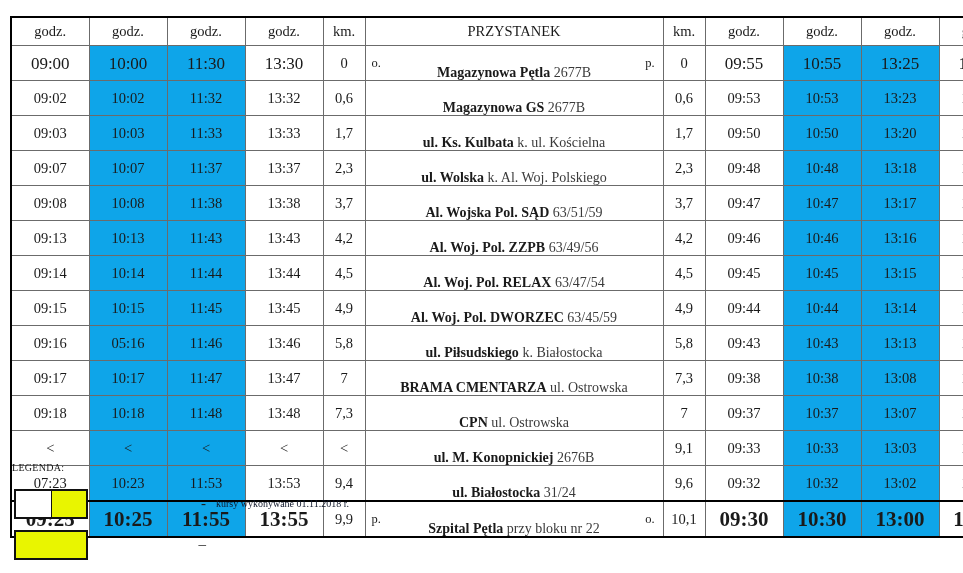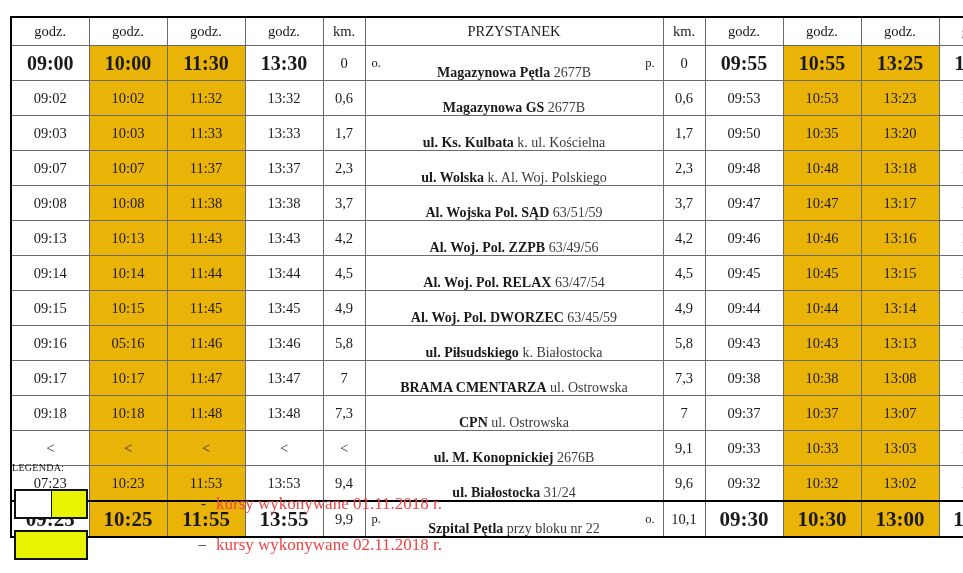--- a/index.html
+++ b/index.html
@@ -44,22 +44,22 @@
   table.timetable {
     border: 2px solid #000;
   }
   thead th {
     font-weight: bold;
     font-size: 14px;
     height: 26px;
     border-bottom: 2px solid #000;
   }
   tr.row-first td {
-    font-size: 20px;
-    font-weight: bold;
+    font-size: 17px;
+    font-weight: normal;
     height: 32px;
   }
   tr.row-first td.km-cell,
   tr.row-first td.stop-cell,
   tr.row-first td.mark-cell {
     font-size: 14.5px;
     font-weight: normal;
   }
   tr.row-last td {
     font-size: 21px;
@@ -67,21 +67,21 @@
     height: 32px;
     border-top: 2px solid #000;
   }
   tr.row-last td.km-cell,
   tr.row-last td.stop-cell,
   tr.row-last td.mark-cell,
   tr.row-last td.t-plain {
     font-size: 14.5px;
     font-weight: normal;
   }
-  td.yellow { background: #eab308; }
+  td.yellow { background: #0ea5e9; }
   td.km-cell { font-size: 14px; }
 
   
   td.stop-cell {
     position: relative;
     text-align: center;
     padding: 0 4px;
   }
   .stop-inner {
     display: block;
@@ -144,22 +144,22 @@
   .swatch-half.yellow { background: #e9f500; }
   .swatch-full { background: #e9f500; width: 100%; height: 100%; }
   .legend-dash {
     width: 118px;
     text-align: right;
     font-size: 15px;
     padding-right: 10px;
     color: #1a1a1a;
   }
   .legend-text {
-    font-size: 17px;
-    color: #ef4444;
+    font-size: 10px;
+    color: #0f172a;
   }
 </style>
 </head>
 <body>
 
 <div id="timetable-wrap">
   <table class="timetable">
     <colgroup>
       <col class="c-time">
         <col class="c-time">
@@ -229,21 +229,21 @@
           <td class="yellow">11:33</td>
           <td>13:33</td>
           <td class="km-cell">1,7</td>
           <td class="stop-cell">
             <span class="mark-left"></span>
             <span class="stop-inner"><span class="stop-strong">ul. Ks. Kulbata</span> <span class="stop-weak">k. ul. Kościelna</span></span>
             <span class="mark-right"></span>
           </td>
           <td class="km-cell">1,7</td>
           <td>09:50</td>
-          <td class="yellow">10:35</td>
+          <td class="yellow">10:50</td>
           <td class="yellow">13:20</td>
           <td>14:20</td>
         </tr>
         <tr>
           <td>09:07</td>
           <td class="yellow">10:07</td>
           <td class="yellow">11:37</td>
           <td>13:37</td>
           <td class="km-cell">2,3</td>
           <td class="stop-cell">
@@ -441,15 +441,14 @@
     </div>
     <div class="legend-dash">-</div>
     <div class="legend-text">kursy wykonywane  01.11.2018 r.</div>
   </div>
 
   <div class="legend-row">
     <div class="swatch-box">
       <div class="swatch-full"></div>
     </div>
     <div class="legend-dash">–</div>
-    <div class="legend-text">kursy wykonywane  02.11.2018 r.</div>
   </div>
 </div>
 
 </body></html>

